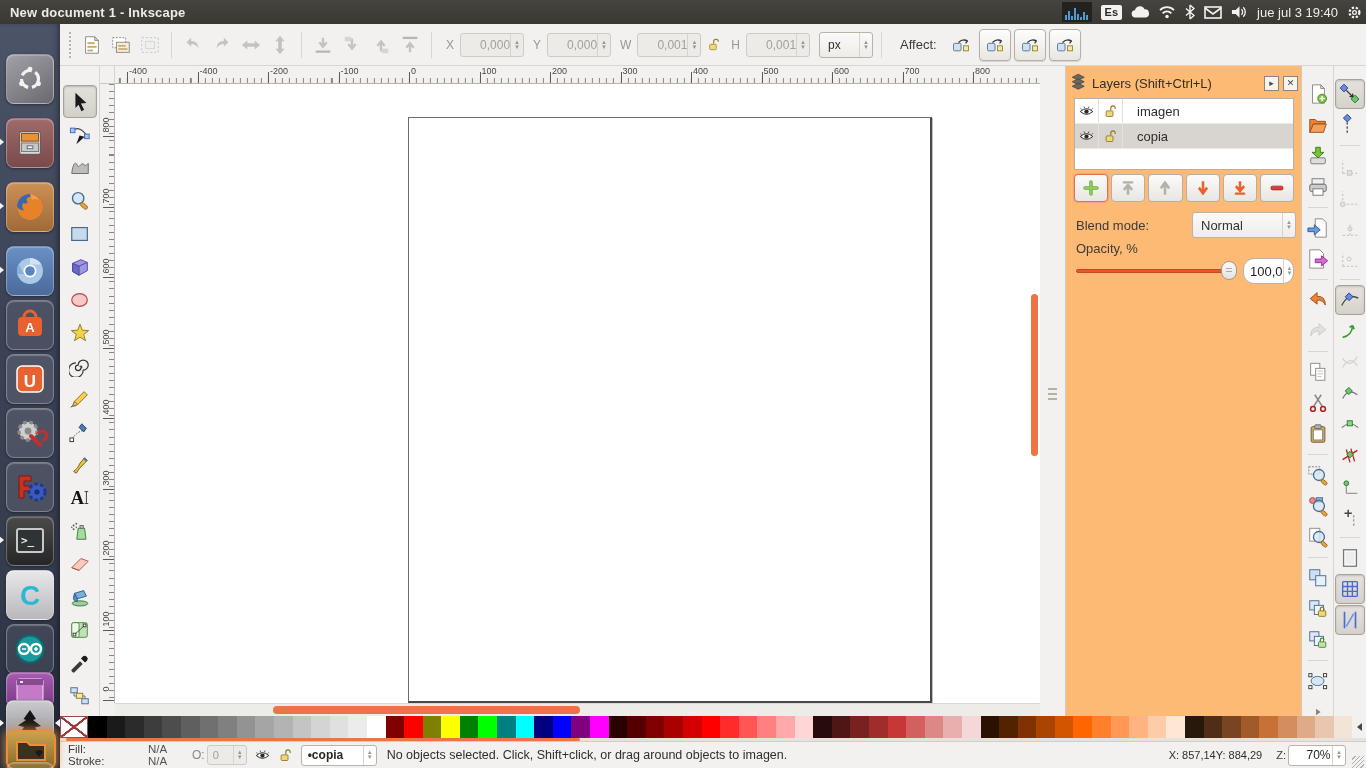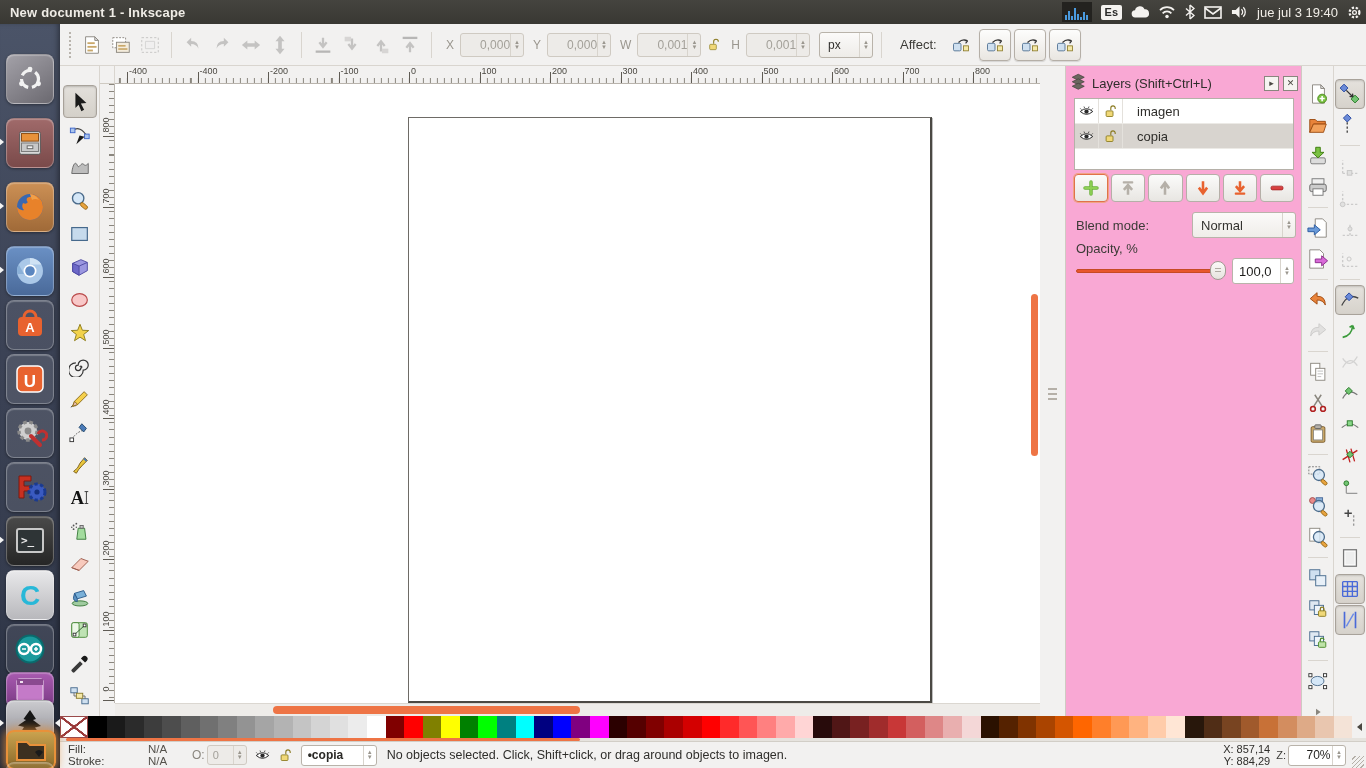--- a/index.html
+++ b/index.html
@@ -85,21 +85,21 @@
   #v-scroll-thumb{position:absolute;right:2px;top:210px;width:7px;height:162px;background:#ee7445;border-radius:4px;}
   #h-scroll{position:absolute;left:115px;top:703px;width:925px;height:13px;background:#eeece9;border-top:1px solid #dbd7d1;box-sizing:border-box;}
   #h-scroll-thumb{position:absolute;left:158px;top:2px;width:307px;height:8px;background:#ee7445;border-radius:4px;}
   #scroll-corner{position:absolute;left:1040px;top:703px;width:14px;height:13px;background:#e4e1dc;}
   #scroll-corner:after{content:"";position:absolute;right:2px;bottom:2px;border-left:8px solid transparent;border-bottom:8px solid #b9b4ad;}
 
   
   #dock-strip{position:absolute;left:1040px;top:66px;width:26px;height:650px;background:#f2f1f0;border-right:1px solid #cfcac2;box-sizing:border-box;}
   #dock-grip{position:absolute;left:8px;top:322px;width:9px;height:14px;
     background:repeating-linear-gradient(180deg,#b5b0a8 0 2px,transparent 2px 5px);}
-  #layers-dock{position:absolute;left:1066px;top:66px;width:236px;height:650px;background:#f9a8d4;border-right:1px solid #cfcac2;box-sizing:border-box;}
+  #layers-dock{position:absolute;left:1066px;top:66px;width:236px;height:650px;background:#fdba74;border-right:1px solid #cfcac2;box-sizing:border-box;}
   #lp-header{position:absolute;left:4px;top:6px;width:228px;height:22px;display:flex;align-items:center;}
   #lp-title{font-size:13px;color:#2f2e2b;margin-left:4px;flex:1;}
   .lp-hbtn{width:15px;height:15px;border:1px solid #8a867e;background:#f6f4f1;display:flex;align-items:center;justify-content:center;font-size:9px;color:#4a4741;margin-left:4px;box-sizing:border-box;}
   #lp-list{position:absolute;left:8px;top:32px;width:220px;height:72px;background:#ffffff;border:1px solid #b5b0a8;box-sizing:border-box;overflow:hidden;}
   .layer-row{display:flex;align-items:center;height:24px;border-bottom:1px solid #eceae6;}
   .layer-row.sel{background:#d8d4cf;}
   .lr-cell{width:24px;display:flex;align-items:center;justify-content:center;border-right:1px solid #e4e1dc;height:100%;box-sizing:border-box;}
   .lr-name{font-size:13px;color:#2f2e2b;padding-left:14px;}
   #lp-btns{position:absolute;left:8px;top:108px;width:220px;display:flex;gap:3px;}
   .lp-btn{flex:1;height:26px;border:1px solid #b5afa7;border-radius:4px;
@@ -111,21 +111,21 @@
     border:1px solid #b9b3aa;border-radius:3px;height:26px;width:104px;padding-left:8px;box-sizing:border-box;}
   .combo2 .val{flex:1;font-size:13px;color:#33322f;}
   #lp-opacity-label{position:absolute;left:10px;top:175px;font-size:13px;color:#3c3b37;}
   #lp-opacity-row{position:absolute;left:10px;top:192px;width:218px;height:26px;display:flex;align-items:center;}
   #op-slider{position:relative;flex:1;height:26px;margin-right:8px;}
   #op-track{position:absolute;left:0;top:11px;height:4px;width:100%;background:#e8562c;border-radius:2px;border:1px solid #c64a24;box-sizing:border-box;}
   #op-thumb{position:absolute;right:-2px;top:3px;width:16px;height:19px;border-radius:8px;
     background:linear-gradient(#fbfaf8,#e6e3de);border:1px solid #a09a91;box-sizing:border-box;}
   #op-thumb:before{content:"";position:absolute;left:4px;top:6px;width:6px;height:6px;
     background:repeating-linear-gradient(180deg,#b0aba3 0 1px,transparent 1px 3px);}
-  .spin2{display:flex;align-items:center;background:#fff;border:1px solid #b9b3aa;border-radius:3px;height:26px;width:62px;padding-left:6px;box-sizing:border-box;}
+  .spin2{display:flex;align-items:center;background:#fff;border:1px solid #b9b3aa;border-radius:11px;height:26px;width:51px;padding-left:6px;box-sizing:border-box;}
   .spin2 .val{flex:1;font-size:13px;color:#1f1e1c;}
 
   
   #commands-bar{position:absolute;left:1302px;top:66px;width:32px;height:650px;background:#f2f1f0;border-right:1px solid #d9d5cf;box-sizing:border-box;padding-top:12px;}
   #snap-bar{position:absolute;left:1334px;top:66px;width:32px;height:650px;background:#f2f1f0;box-sizing:border-box;padding-top:12px;}
   .vbar-ic{width:28px;height:28px;margin:1px auto;display:flex;align-items:center;justify-content:center;border-radius:4px;border:1px solid transparent;}
   .vbar-ic.pressed{background:linear-gradient(#e5e2dd,#d6d2cb);border:1px solid #a8a29a;box-shadow:inset 0 1px 2px rgba(0,0,0,.15);}
   .vbar-sep{width:20px;height:1px;background:#d9d5cf;margin:5px auto;}
 
   
@@ -146,21 +146,21 @@
   .fs-row{display:flex;}
   .fs-lab{width:52px;}
   .fs-val{color:#55524c;}
   #o-label{color:#8a867e;margin:0 2px 0 6px;}
   .spin3{display:flex;align-items:center;background:#edebe8;border:1px solid #cfcac2;border-radius:3px;height:20px;width:40px;padding-left:5px;box-sizing:border-box;}
   .spin3 .val{flex:1;font-size:11px;color:#a3a099;}
   #sb-eye,#sb-lock{margin-left:8px;display:flex;align-items:center;}
   #layer-combo{display:flex;align-items:center;background:#fff;border:1px solid #b9b3aa;border-radius:3px;height:21px;width:76px;padding-left:6px;box-sizing:border-box;margin-left:8px;}
   #layer-combo .val{flex:1;font-size:12px;font-weight:bold;color:#2a2926;}
   #sb-message{margin-left:10px;font-size:12.5px;color:#2f2e2b;flex:1;white-space:nowrap;overflow:hidden;}
-  #coords{display:flex;flex-direction:column;line-height:12px;font-size:11px;text-align:right;margin-right:4px;color:#2f2e2b;}
+  #coords{display:flex;flex-direction:row;line-height:12px;font-size:11px;text-align:right;margin-right:12px;color:#2f2e2b;}
   #zoom-label{font-size:11px;margin:0 2px;}
   #zoom-spin{display:flex;align-items:center;background:#fff;border:1px solid #b9b3aa;border-radius:3px;height:21px;width:58px;padding-left:16px;box-sizing:border-box;margin-right:6px;}
   #zoom-spin .val{flex:1;font-size:12px;color:#1f1e1c;text-align:center;}
   #corner-grip{width:12px;height:12px;margin-right:2px;align-self:flex-end;
     background:repeating-linear-gradient(135deg,transparent 0 2px,#b5b0a8 2px 3px);}
 </style>
 </head>
 <body>
 
 <div id="screen">

